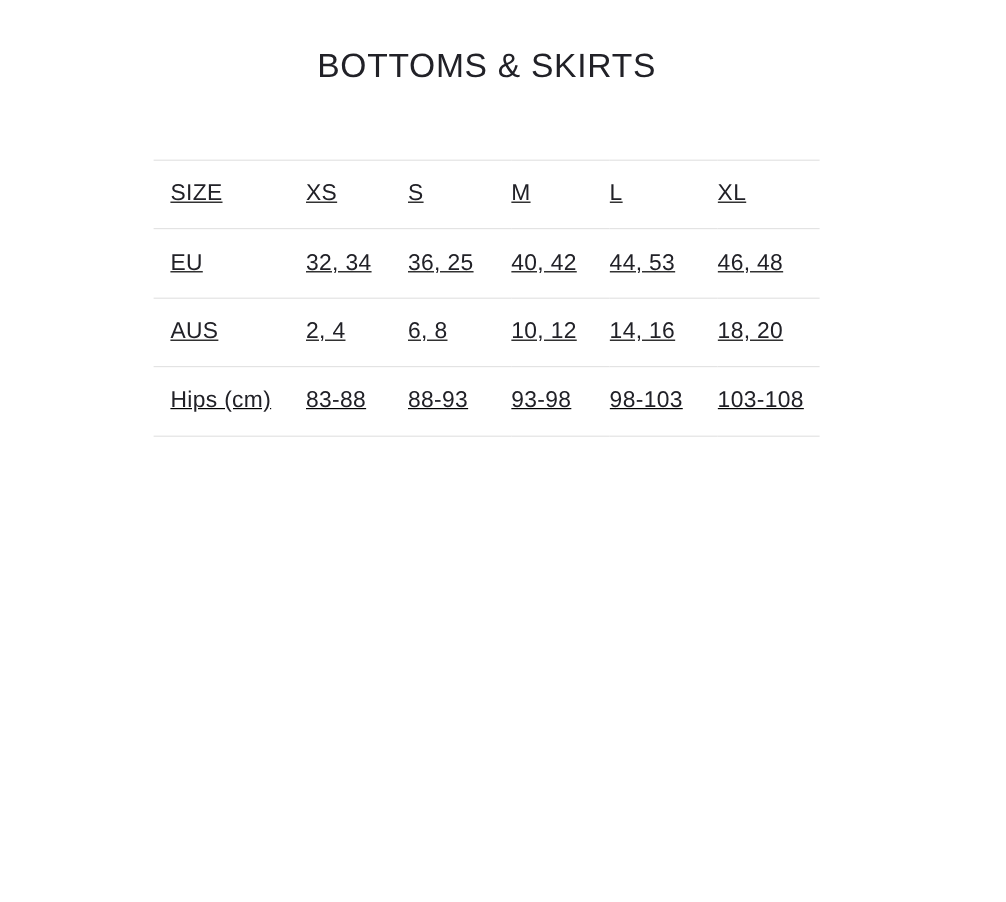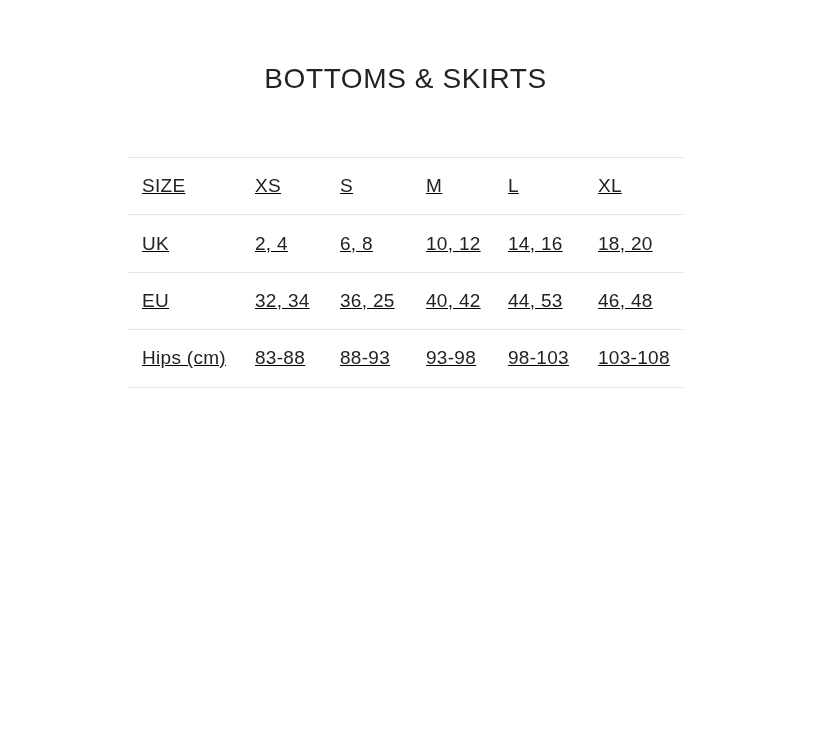--- a/index.html
+++ b/index.html
@@ -10,21 +10,21 @@
     background: var(--background, #ffffff);
     font-family: "Liberation Sans", sans-serif;
     overflow: hidden;
   }
   .content {
     width: 555px;
     margin-left: 128px;
   }
   .page-title {
     margin: 0;
-    padding: 62px 0 0 0;
+    padding: 38px 0 0 0;
     line-height: 34px;
     text-align: center;
     font-size: 28px;
     font-weight: 400;
     letter-spacing: 0.6px;
     color: var(--text, #1b1b22);
   }
   table.size-table {
     margin-top: 61px;
     width: 555px;
@@ -72,34 +72,34 @@
           <th scope="col">SIZE</th>
           <th scope="col">XS</th>
           <th scope="col">S</th>
           <th scope="col">M</th>
           <th scope="col">L</th>
           <th scope="col">XL</th>
         </tr>
     </thead>
     <tbody>
         <tr>
-          <th scope="row">UK</th>
-          <td>2, 4</td>
-          <td>6, 8</td>
-          <td>10, 12</td>
-          <td>14, 16</td>
-          <td>18, 20</td>
-        </tr>
-        <tr>
           <th scope="row">EU</th>
           <td>32, 34</td>
           <td>36, 25</td>
           <td>40, 42</td>
           <td>44, 53</td>
           <td>46, 48</td>
+        </tr>
+        <tr>
+          <th scope="row">AUS</th>
+          <td>2, 4</td>
+          <td>6, 8</td>
+          <td>10, 12</td>
+          <td>14, 16</td>
+          <td>18, 20</td>
         </tr>
         <tr>
           <th scope="row">Hips (cm)</th>
           <td>83-88</td>
           <td>88-93</td>
           <td>93-98</td>
           <td>98-103</td>
           <td>103-108</td>
         </tr>
       </tbody>

